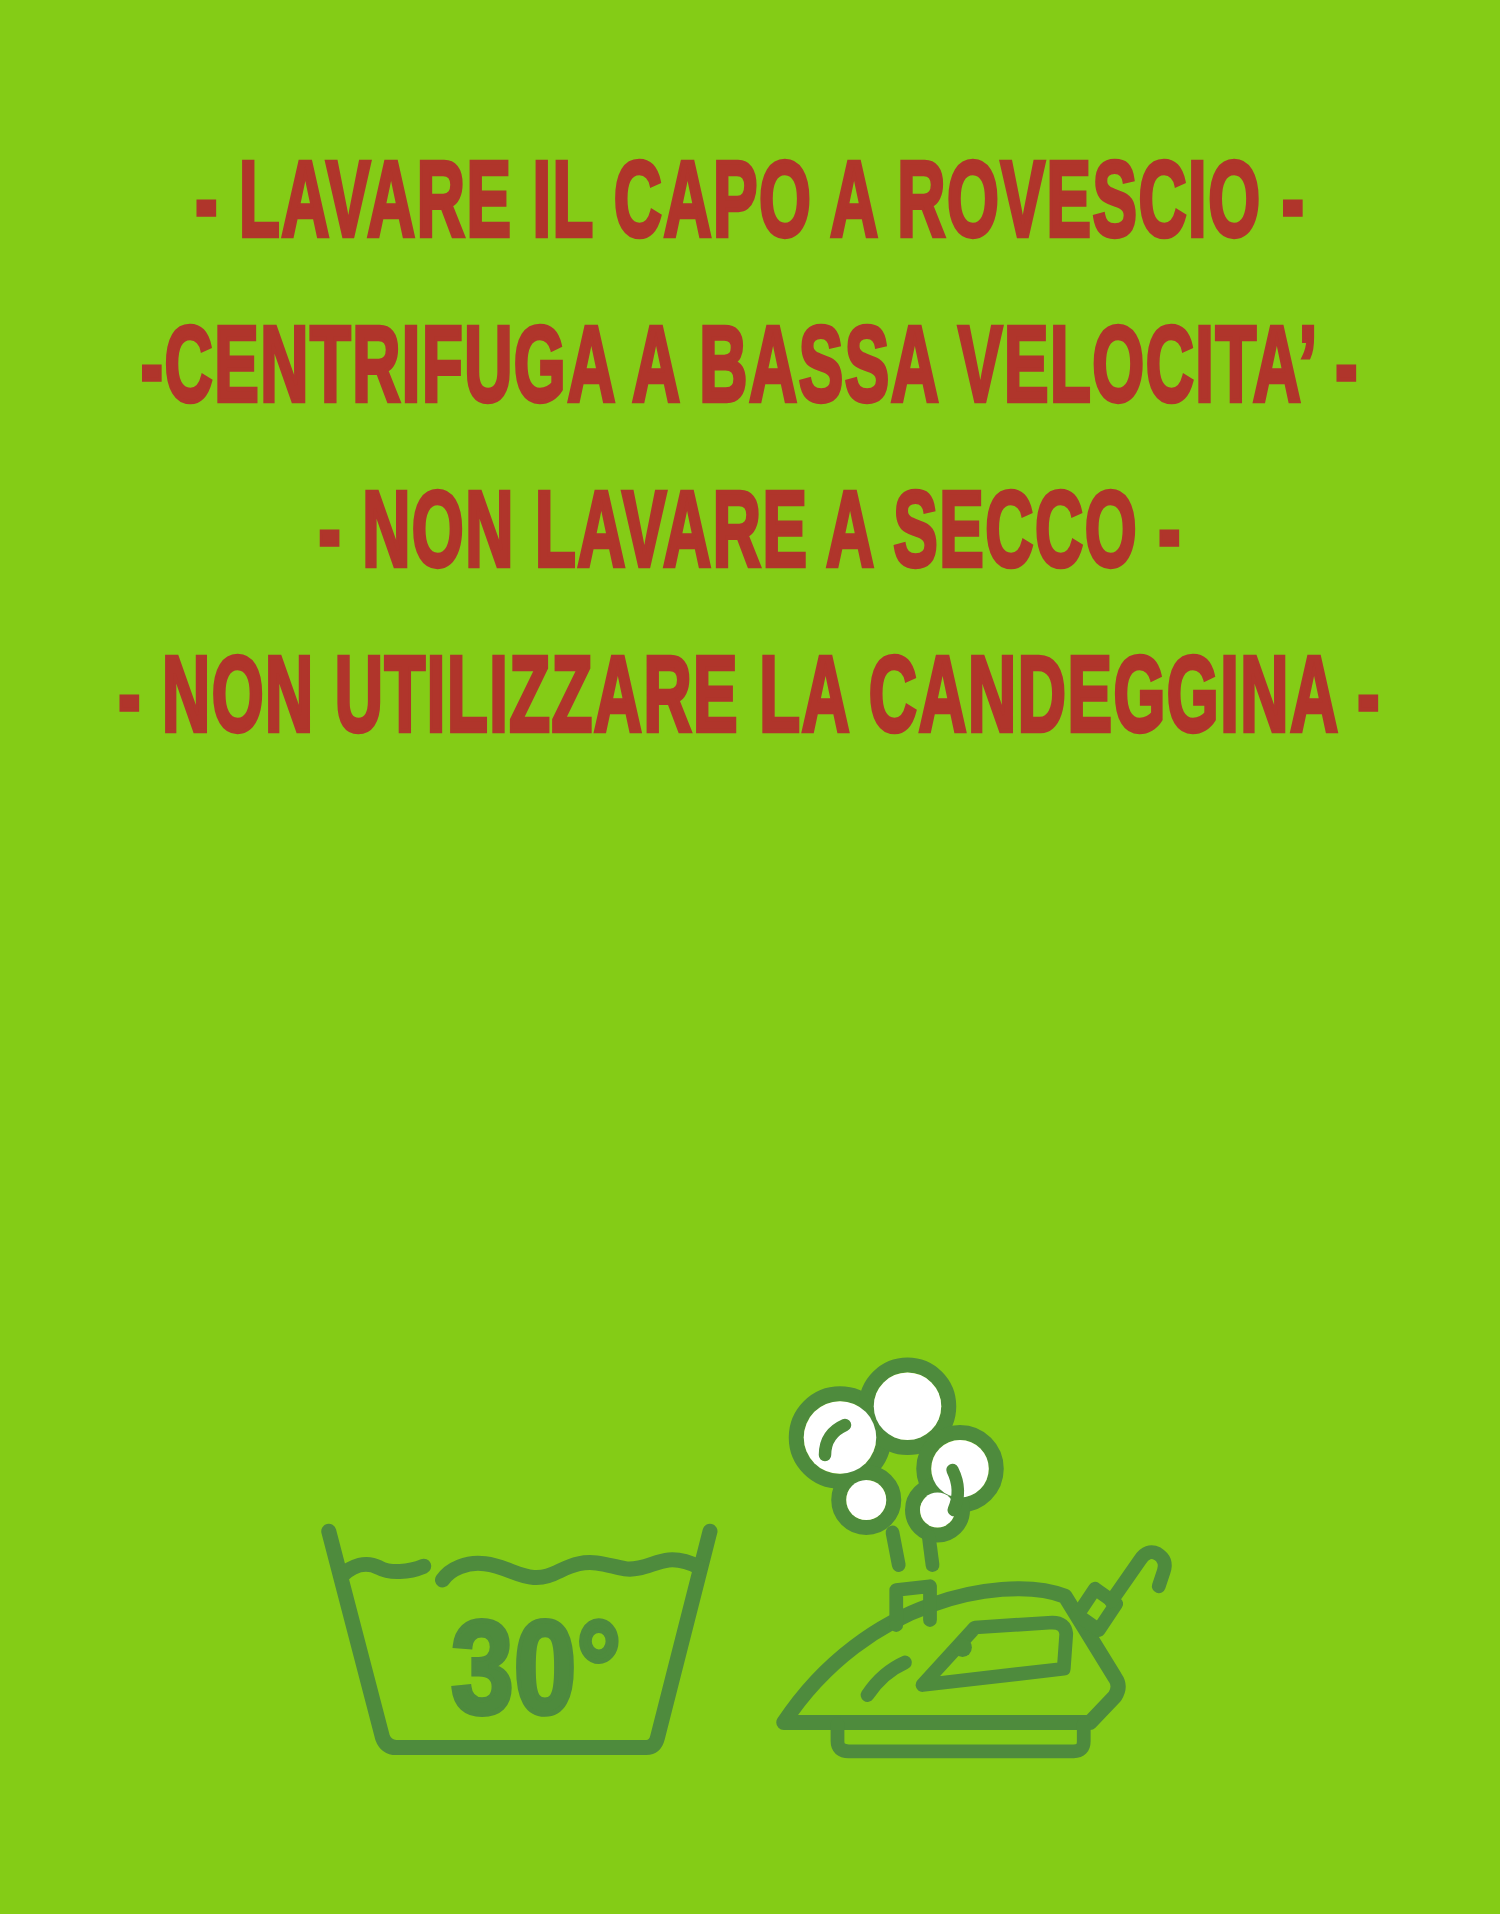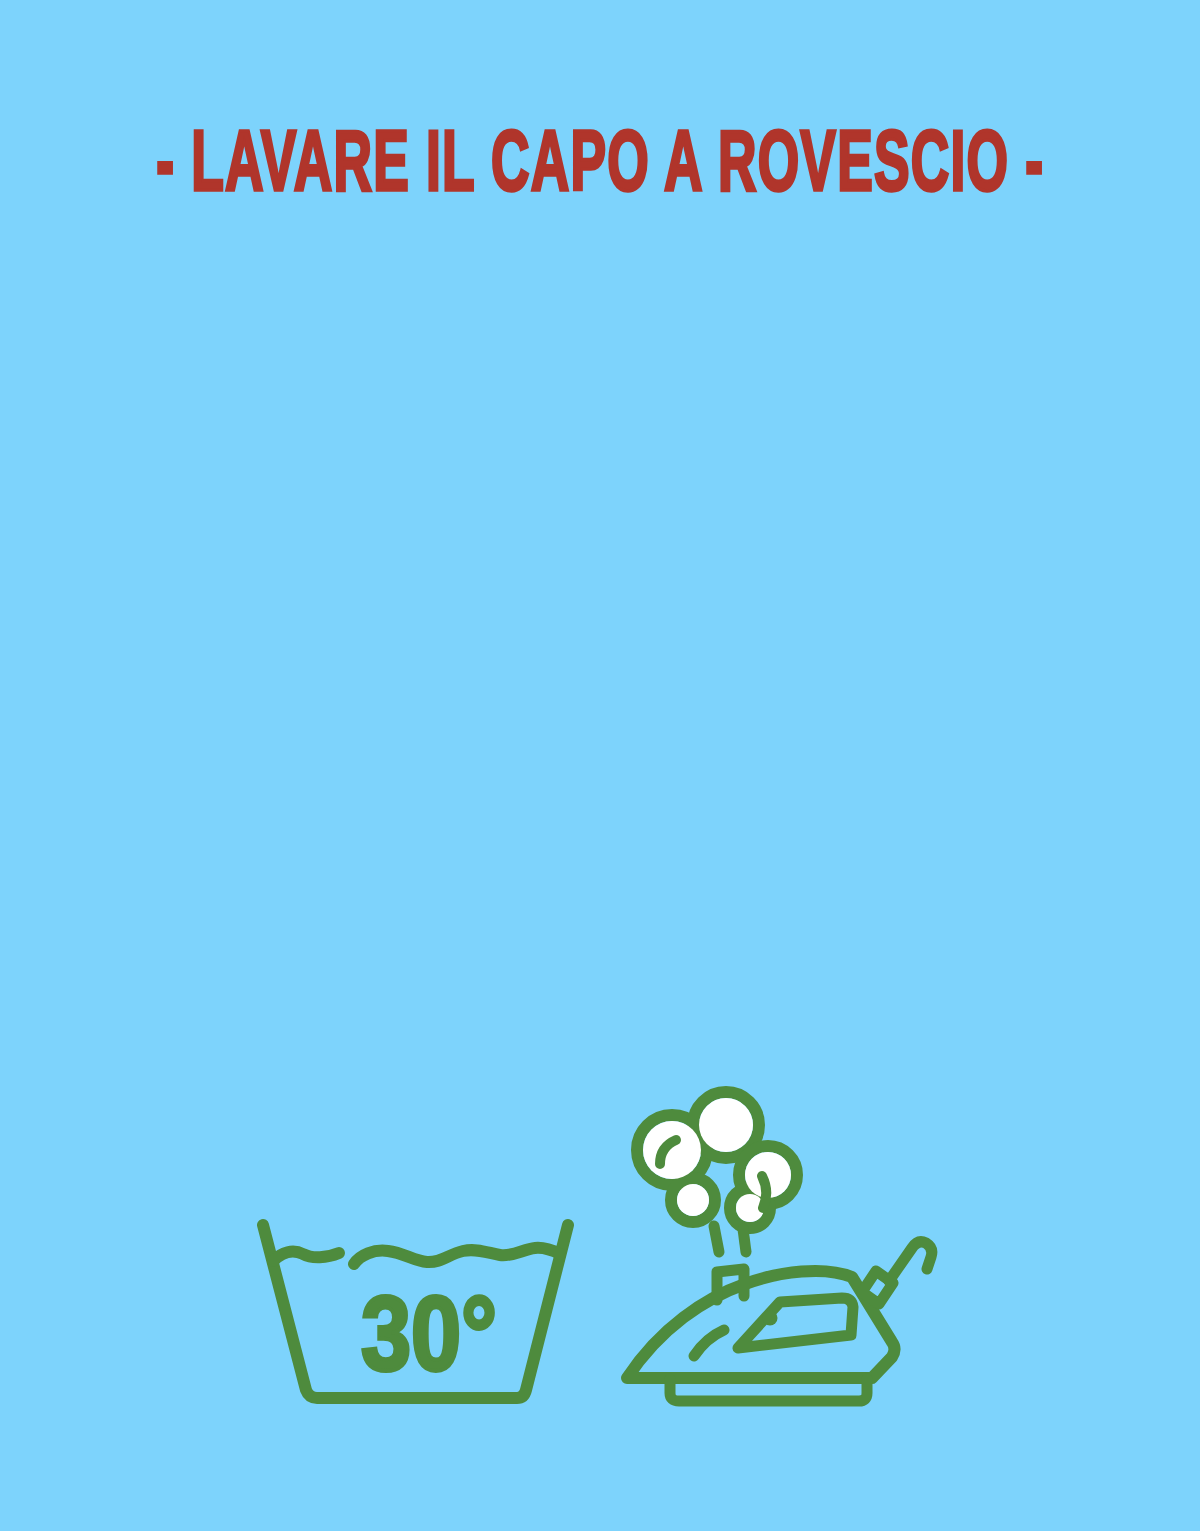--- a/index.html
+++ b/index.html
@@ -1,20 +1,20 @@
 <!DOCTYPE html>
 <html><head>
 <meta charset="utf-8">
 <style>
   html, body { margin: 0; padding: 0; background: #ffffff; }
   .screen {
     position: relative;
     width: 1200px;
     height: 1531px;
-    background: #7dd3fc;
+    background: #84cc16;
     overflow: hidden;
     font-family: "Liberation Sans", sans-serif;
   }
   .care-list {
     position: absolute;
     top: 0; left: 0; right: 0;
     padding-top: 94px;
   }
   .care-line {
     height: 132px;
@@ -62,20 +62,29 @@
 </style>
 </head>
 <body>
 
 <div class="screen">
 
   <div class="care-list">
     <div class="care-line">
       <span class="care-text">- LAVARE IL CAPO A ROVESCIO -</span>
     </div>
+    <div class="care-line">
+      <span class="care-text">-CENTRIFUGA A BASSA VELOCITA’ -</span>
+    </div>
+    <div class="care-line">
+      <span class="care-text">- NON LAVARE A SECCO -</span>
+    </div>
+    <div class="care-line">
+      <span class="care-text">- NON UTILIZZARE LA CANDEGGINA -</span>
+    </div>
   </div>
 
   <div class="icons">
 
     <svg id="basin-svg" class="icon-svg" width="330" height="250" viewBox="0 0 330 250">
 
       <path class="stroke" stroke-width="12" d="M15,27 L58,192 Q61,200 69,200 L269,200 Q276,200 278,192 L320,27"></path>
 
       <path class="stroke" stroke-width="12" d="M25,63 C34,54 45,51 55,56 C64,61 79,60 91,55"></path>
 

